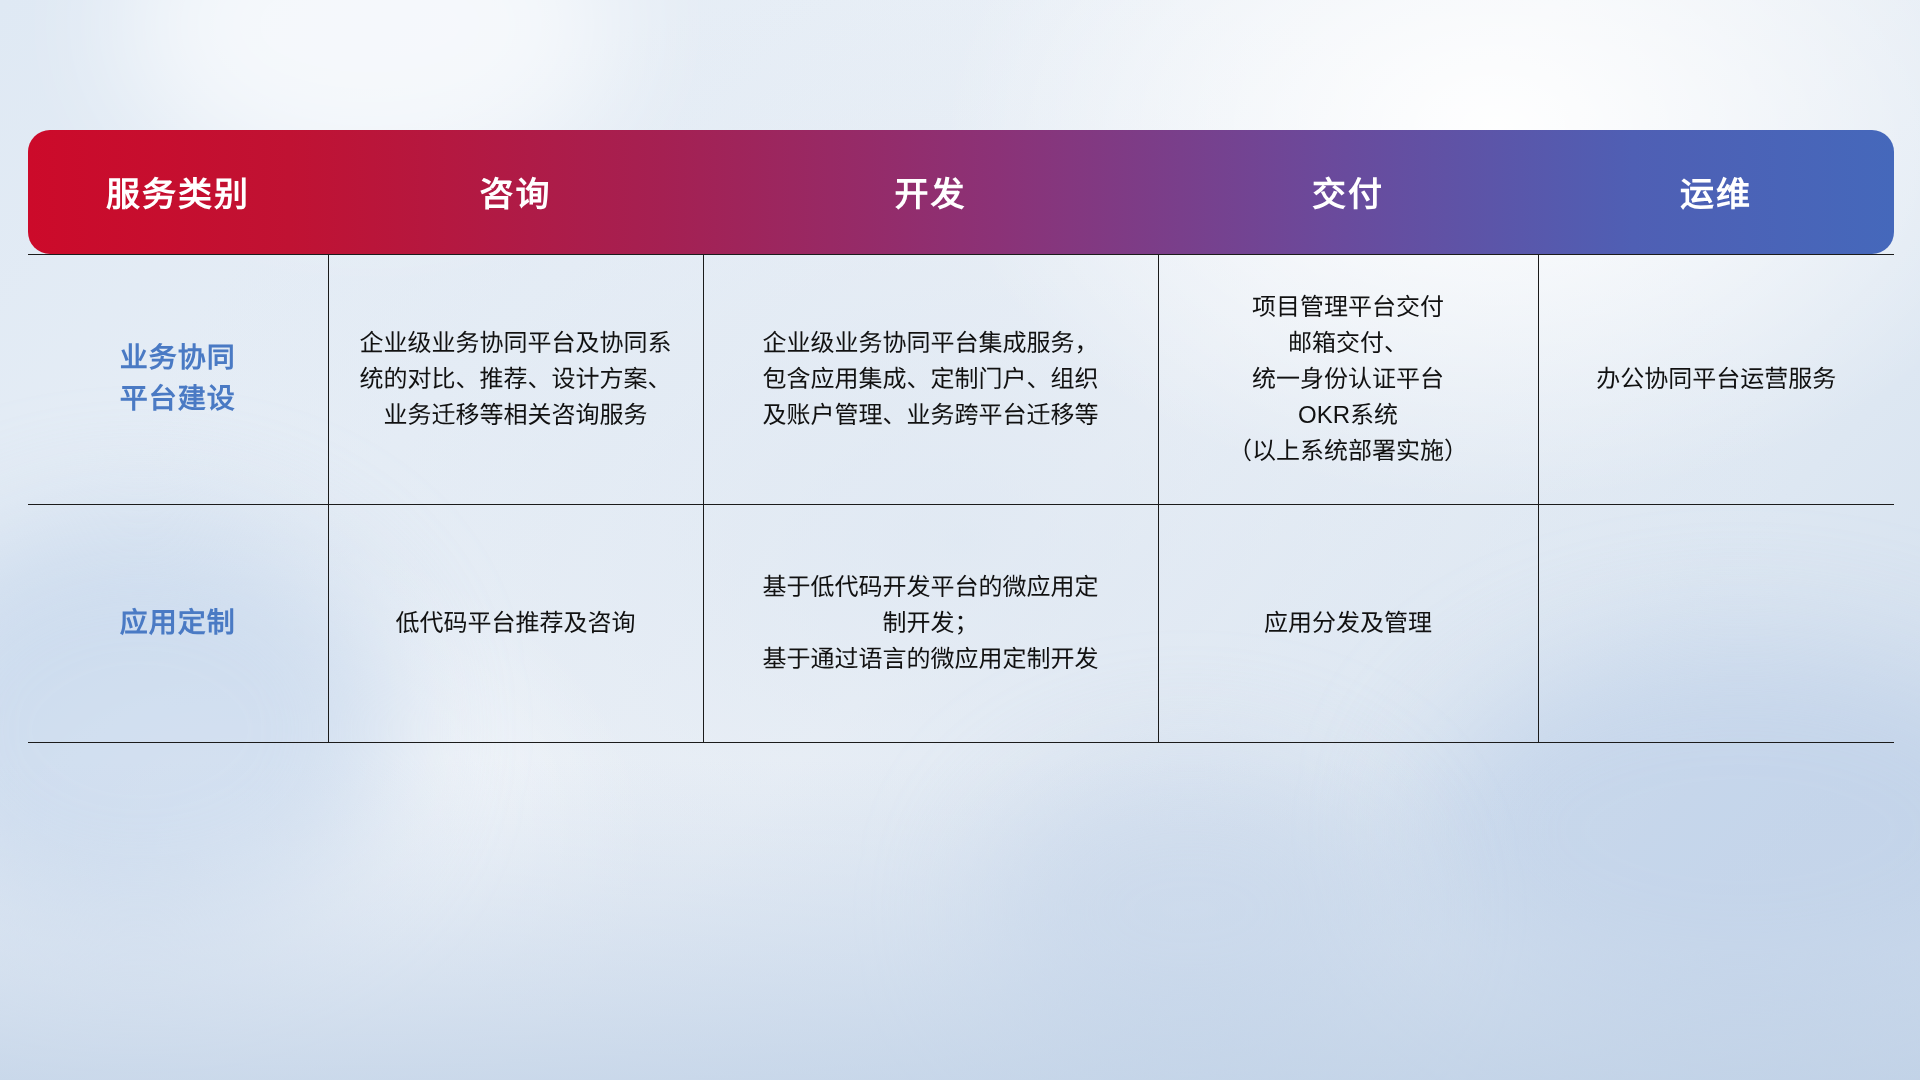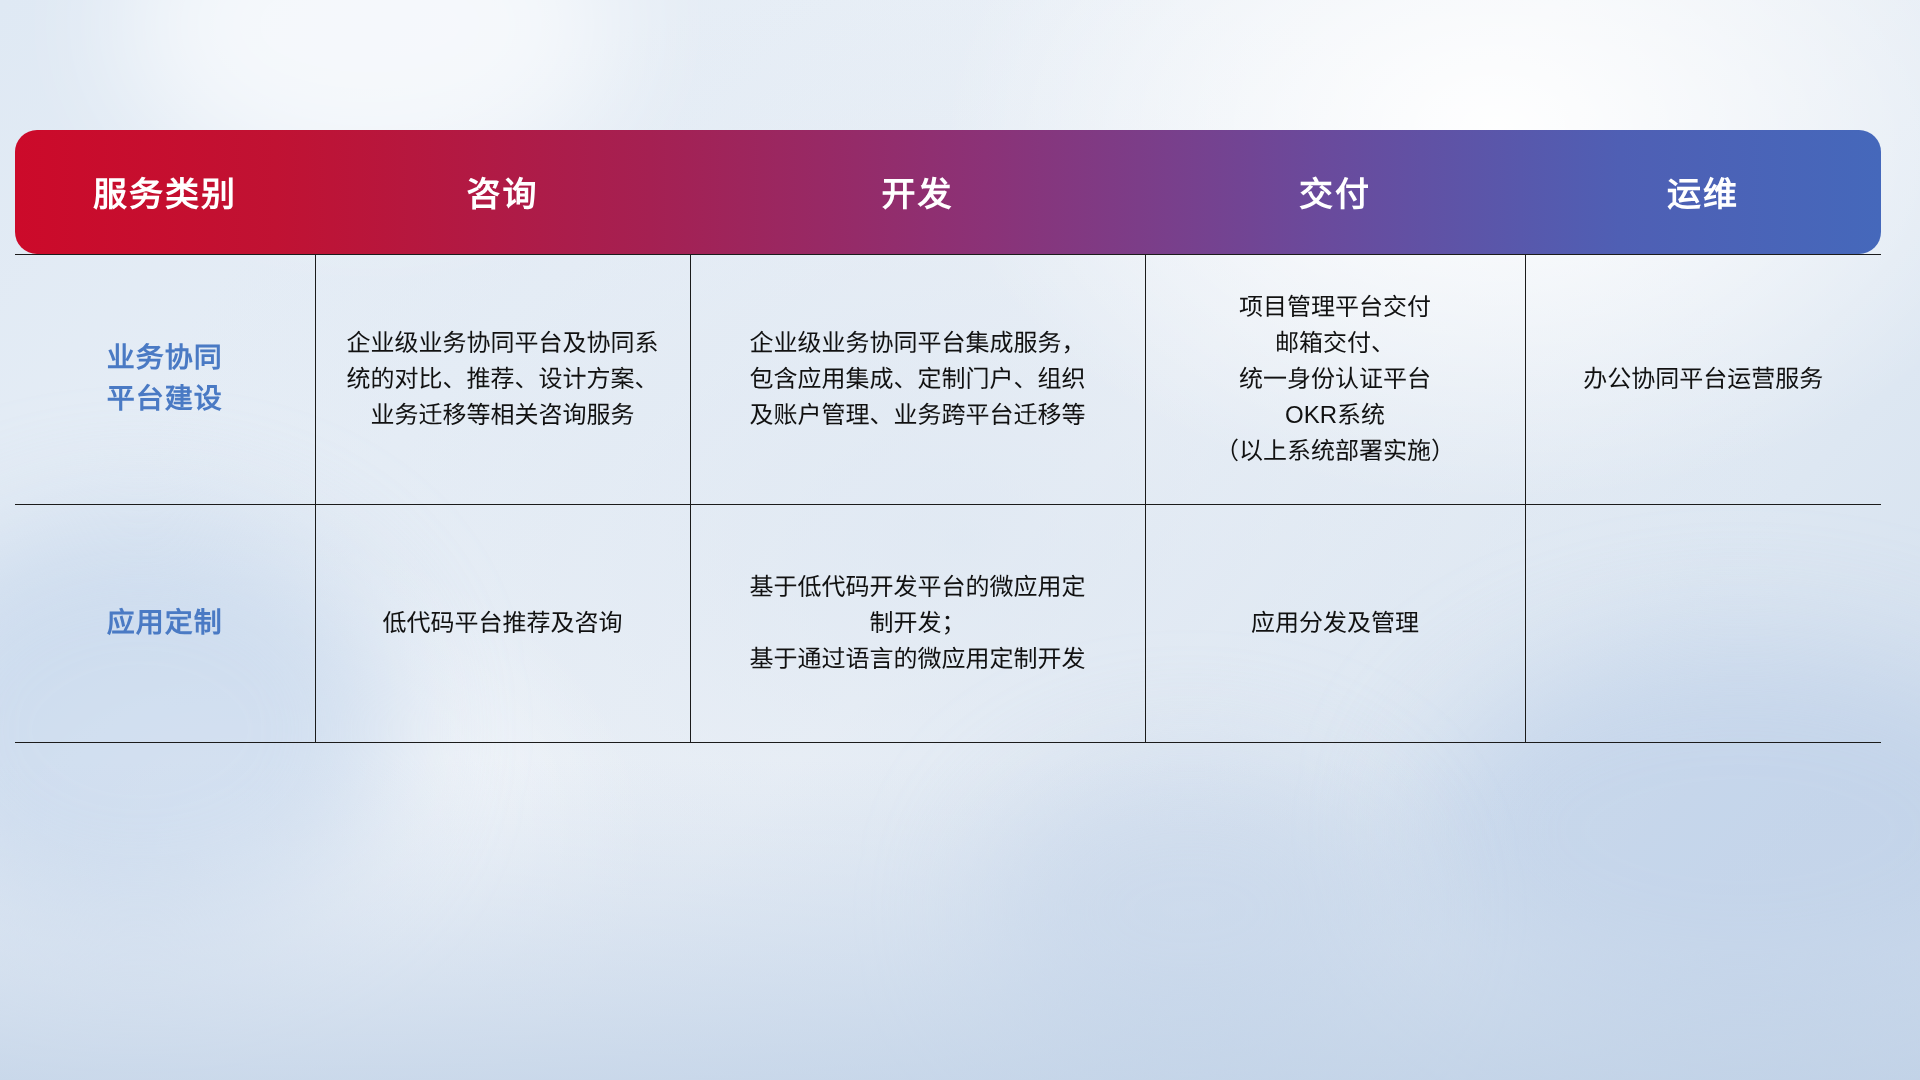--- a/index.html
+++ b/index.html
@@ -38,21 +38,21 @@
     pointer-events: none;
   }
   .blob-a { width: 520px; height: 420px; left: -120px; top: 520px; background: rgba(182,204,232,0.55); }
   .blob-b { width: 640px; height: 380px; right: -140px; top: 640px; background: rgba(176,198,228,0.45); }
   .blob-c { width: 420px; height: 300px; left: 980px; top: 760px; background: rgba(188,206,230,0.40); }
   .blob-d { width: 500px; height: 330px; left: 120px; top: -140px; background: rgba(255,255,255,0.65); }
 
   
   #table-wrap {
     position: absolute;
-    left: 15px;
+    left: 28px;
     top: 130px;
     width: 1866px;
   }
 
   table.svc {
     width: 100%;
     border-collapse: collapse;
     table-layout: fixed;
   }
 

